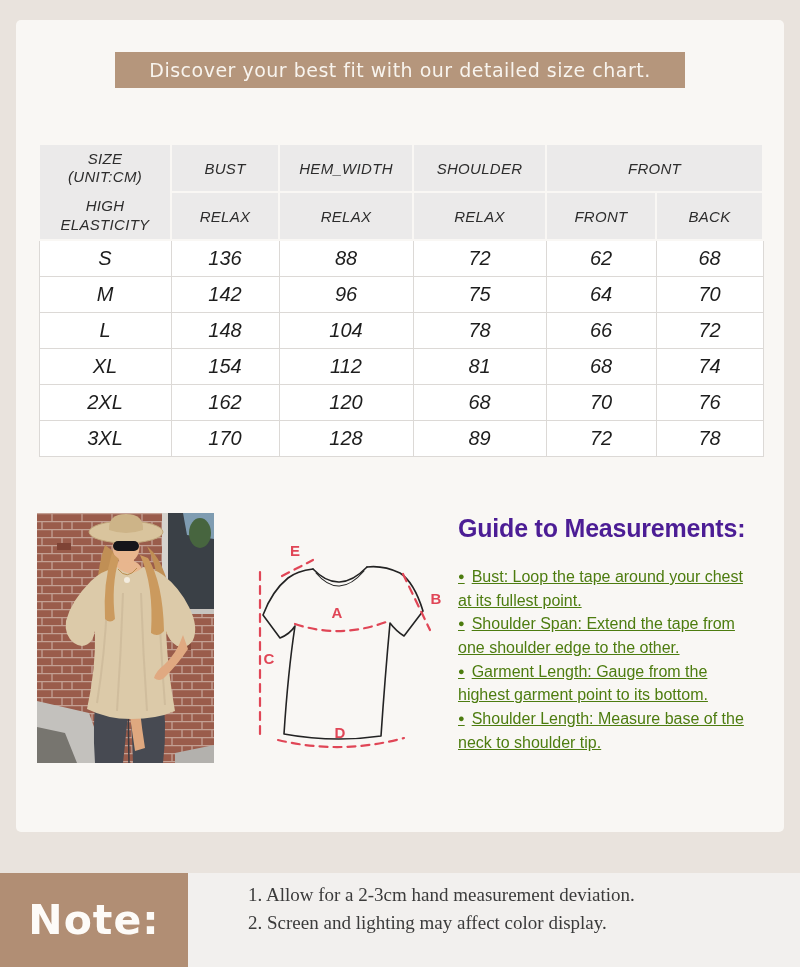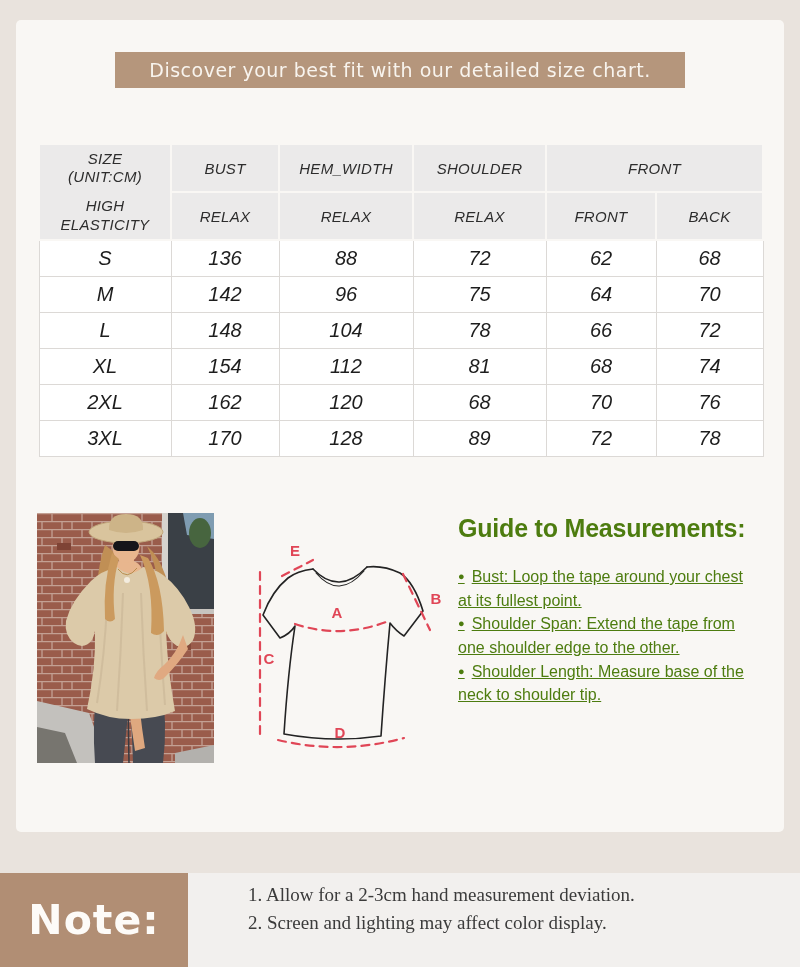--- a/index.html
+++ b/index.html
@@ -44,21 +44,21 @@
     text-align:center; font-size:20px; color:#1d1d1d;
   }
   th.corner div { line-height:1.25; }
   .corner-gap { height:10px; }
 
   
   .photo   { position:absolute; left:21px;  top:493px; width:177px; height:250px; }
   .diagram { position:absolute; left:217px; top:492px; width:218px; height:252px; }
   .guide   { position:absolute; left:442px; top:494px; width:302px; }
   .guide-title {
-    font-size:25px; font-weight:700; color:#4d7c0f;
+    font-size:25px; font-weight:700; color:#4c1d95;
     font-family:"Liberation Sans", sans-serif;
     white-space:nowrap; margin-bottom:22px; letter-spacing:-0.2px;
   }
   .bullet { font-size:16px; line-height:1.48; color:#4d7c0f;text-decoration:underline; }
   .bullet .dot { font-size:11px; margin-right:7px; vertical-align:2px; }
 
   
   .note-label-block {
     position:absolute; left:0; top:873px; width:188px; height:94px;
     background:#b18e74; display:flex; align-items:center; justify-content:center;
@@ -233,20 +233,21 @@
         <text x="36" y="152">C</text>
         <text x="107" y="226">D</text>
         <text x="62" y="44">E</text>
       </g>
     </svg>
 
     <div class="guide">
       <div class="guide-title">Guide to Measurements:</div>
       <p class="bullet"><span class="dot">●</span><span>Bust: Loop the tape around your chest at its fullest point.</span></p>
       <p class="bullet"><span class="dot">●</span><span>Shoulder Span: Extend the tape from one shoulder edge to the other.</span></p>
+      <p class="bullet"><span class="dot">●</span><span>Garment Length: Gauge from the highest garment point to its bottom.</span></p>
       <p class="bullet"><span class="dot">●</span><span>Shoulder Length: Measure base of the neck to shoulder tip.</span></p>
     </div>
 
   </div>
 
   <div class="note-label-block">
     <span class="note-label">Note:</span>
   </div>
   <div class="note-text-block">
     <div class="note-line">1. Allow for a 2-3cm hand measurement deviation.</div>

